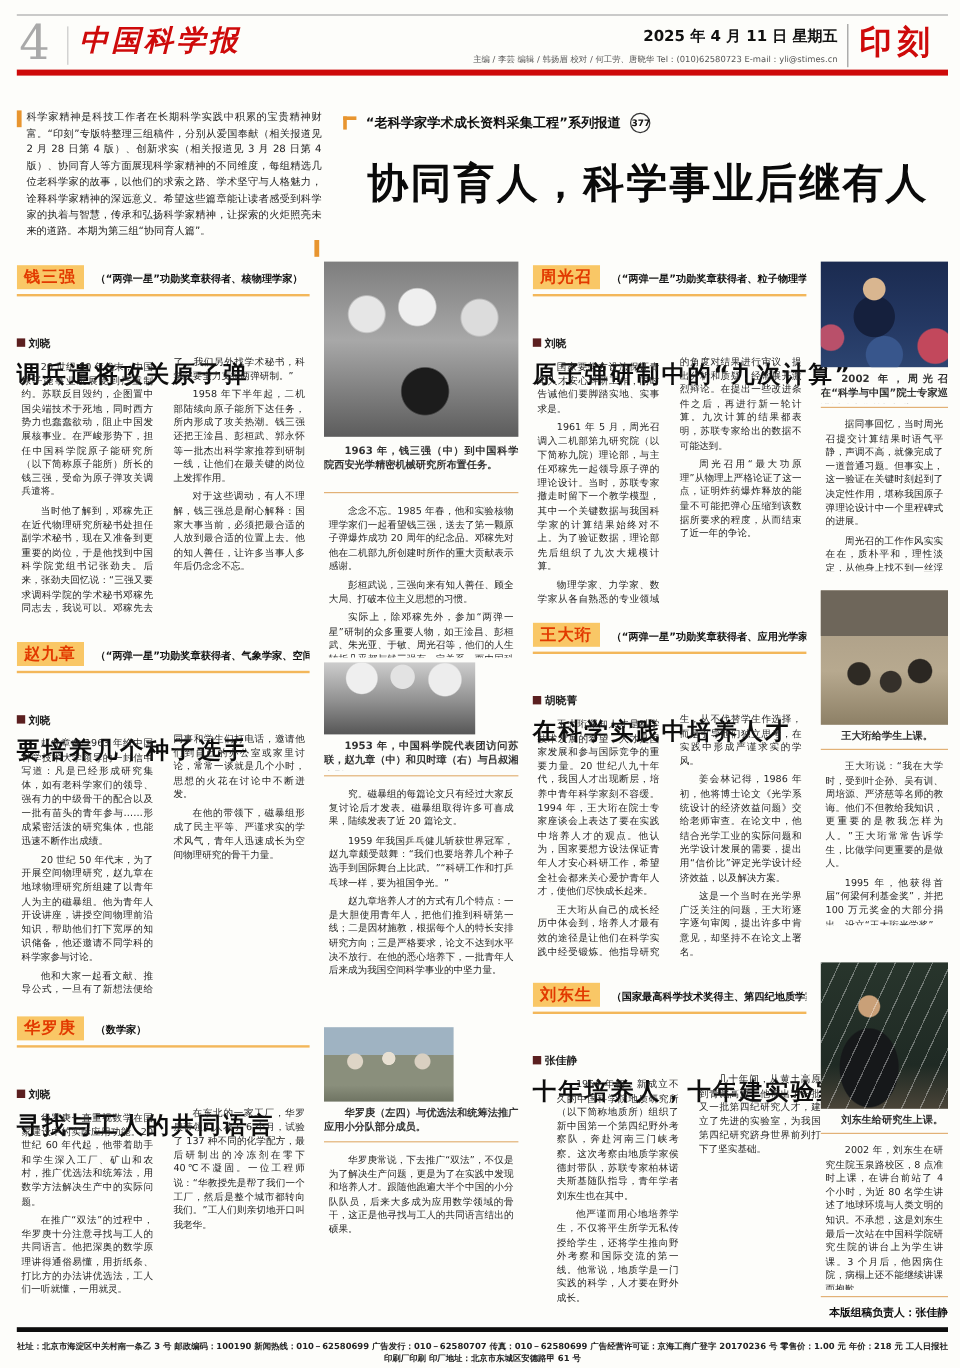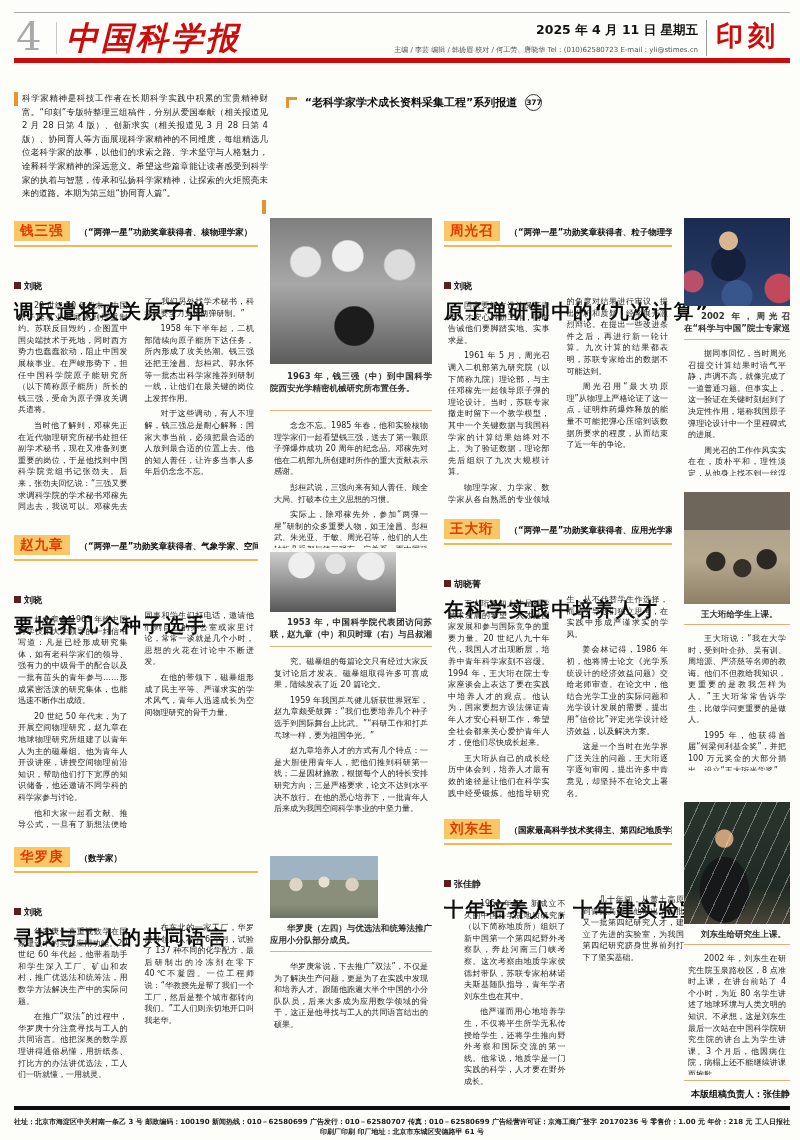--- a/index.html
+++ b/index.html
@@ -4,21 +4,21 @@
 <style>
   html,body{margin:0;padding:0;background:#e8e8e8;}
   #page{position:relative;width:800px;height:1140px;background:#fdfdfa;
     font-family:"DejaVu Sans","Liberation Sans",sans-serif;color:#222;overflow:hidden;}
   .abs{position:absolute;}
 
   
   .top-rule{left:14px;top:12px;width:776px;height:1px;background:#aaa;}
   .page-num{left:16px;top:16px;font-size:40px;color:#a9a9a9;font-family:"DejaVu Serif","Liberation Serif",serif;line-height:1;}
   .mast-div1{left:56px;top:22px;width:1px;height:32px;background:#c9c9c9;}
-  .paper-logo{left:66px;top:22px;font-size:32px;font-weight:bold;font-style:italic;
+  .paper-logo{left:66px;top:22px;font-size:24px;font-weight:bold;font-style:italic;
     color:#ce0a0a;letter-spacing:3px;font-family:"DejaVu Serif","Liberation Serif",serif;line-height:1;}
   .mast-right{left:380px;top:22px;width:318px;text-align:right;}
   .mast-date{font-size:12.5px;font-weight:bold;color:#111;}
   .mast-staff{font-size:7px;color:#555;margin-top:6px;}
   .mast-div2{left:706px;top:20px;width:1px;height:36px;background:#999;}
   .section-name{left:716px;top:20px;font-size:27px;font-weight:bold;color:#ce0a0a;letter-spacing:5px;line-height:1.2;}
   .red-bar{left:14px;top:58px;width:776px;height:5px;background:#ce0a0a;}
 
   
   .intro{left:22px;top:92px;width:246px;height:122px;font-size:8.5px;line-height:1.6;
@@ -111,20 +111,21 @@
 
   <div class="abs intro-mark-a"></div>
   <div class="abs intro">科学家精神是科技工作者在长期科学实践中积累的宝贵精神财富。“印刻”专版特整理三组稿件，分别从爱国奉献（相关报道见 2 月 28 日第 4 版）、创新求实（相关报道见 3 月 28 日第 4 版）、协同育人等方面展现科学家精神的不同维度，每组精选几位老科学家的故事，以他们的求索之路、学术坚守与人格魅力，诠释科学家精神的深远意义。希望这些篇章能让读者感受到科学家的执着与智慧，传承和弘扬科学家精神，让探索的火炬照亮未来的道路。本期为第三组“协同育人篇”。</div>
   <div class="abs intro-mark-b"></div>
 
   <div class="abs series-row">
     <span class="corner-bracket"></span>
     <span>“老科学家学术成长资料采集工程”系列报道</span>
     <span class="series-num">377</span>
   </div>
+  <div class="abs headline">协同育人，科学事业后继有人</div>
 
   <div class="abs art-head" style="left:14px;top:220px;width:244px;">
     <span class="badge">钱三强</span>
     <span class="badge-tag">（“两弹一星”功勋奖章获得者、核物理学家）</span>
   </div>
   <div class="abs art-title" style="left:14px;top:250px;">调兵遣将攻关原子弹</div>
   <div class="abs art-author" style="left:14px;top:280px;">
     <span class="sq"></span><span>刘晓</span>
   </div>
   <div class="abs body-text cols2" style="left:14px;top:296px;width:244px;height:228px;">

